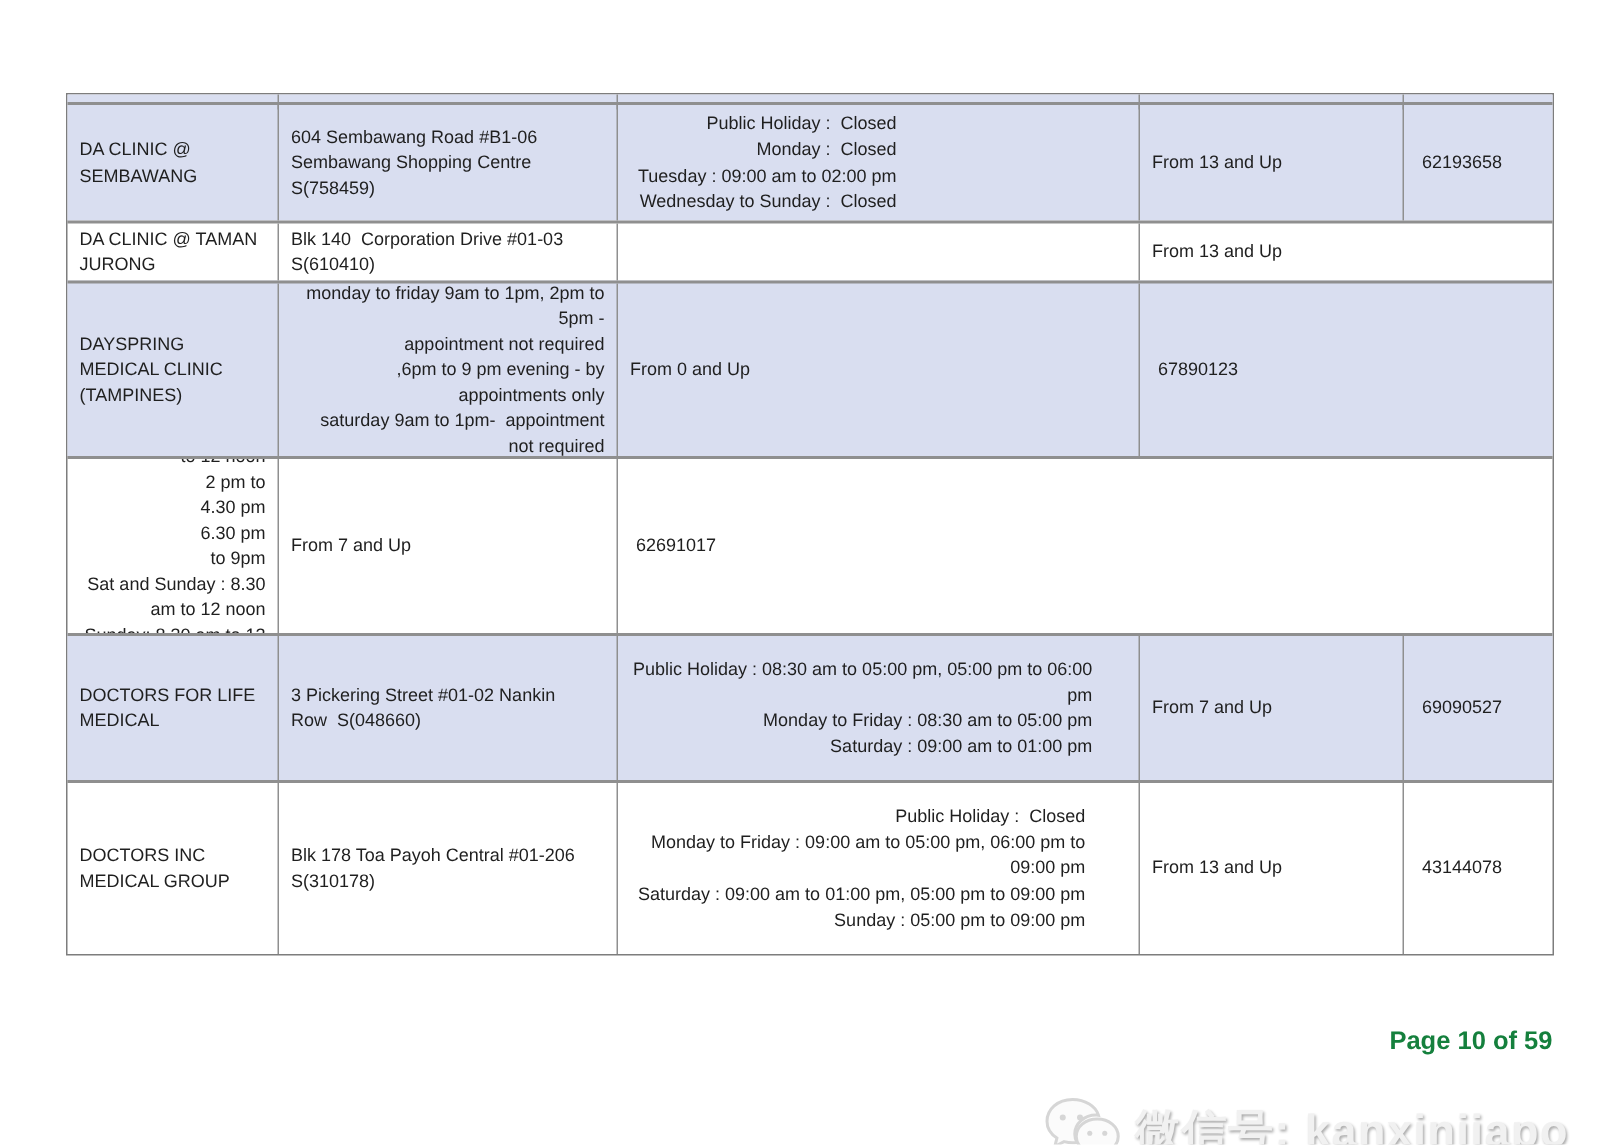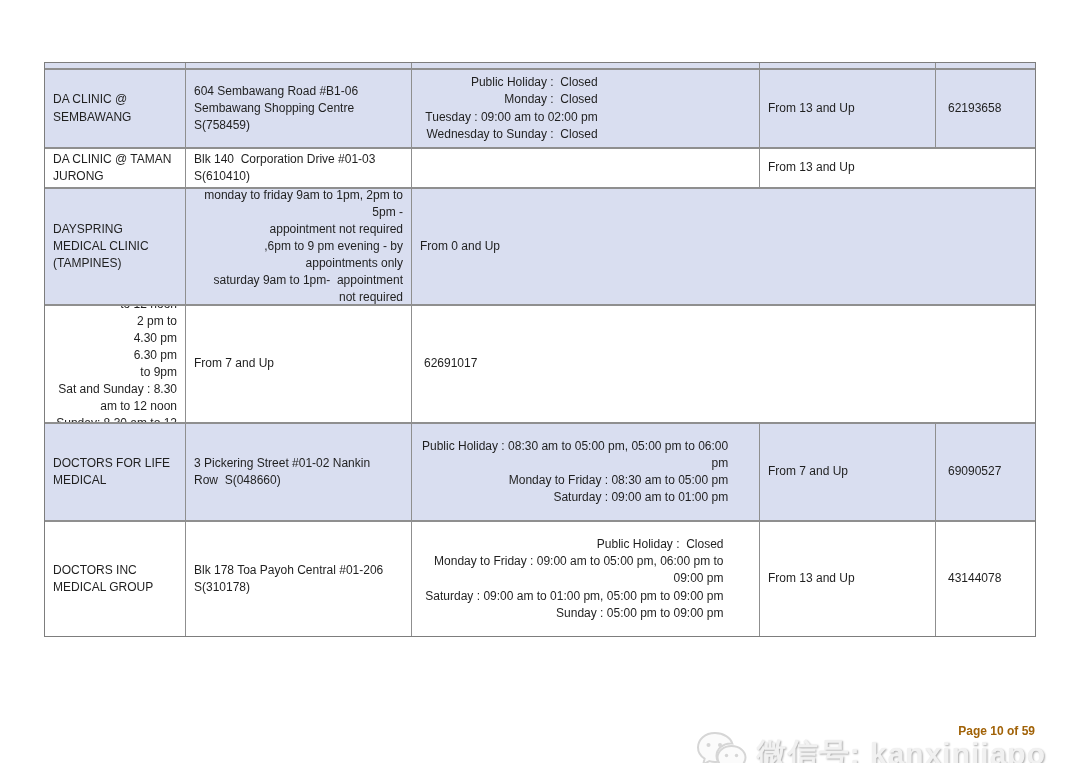--- a/index.html
+++ b/index.html
@@ -26,22 +26,22 @@
     padding:5px 8px; box-sizing:border-box;
     display:flex; align-items:center;
     white-space:pre-wrap; font-size:12px; line-height:1.42;
     overflow:hidden;
   }
   .cell:last-child { border-right:none; }
   .phone-cell { padding-left:12px; }
   .hours-cell { padding-left:10px;text-align:right; }
   .shaded { background:#d9def0; }
   .page-num {
-    position:absolute; top:724px; right:45px;
-    font-size:12px; font-weight:600; color:#a16207;
+    position:absolute; top:684px; right:45px;
+    font-size:17px; font-weight:600; color:#15803d;
   }
   .page-num b { font-weight:800; }
   .watermark {
     position:absolute; top:730px; right:34px;
     display:flex; align-items:center; gap:8px;justify-content:flex-end;
   }
   .watermark-text {
     font-size:30px; font-weight:700; color:#f1f1f1;
     text-shadow:1px 1px 2px #ababab, -1px -1px 1px #ffffff;
     letter-spacing:1px;
@@ -80,20 +80,21 @@
     <div class="cell">From 13 and Up</div>
   </div>
 
   <div class="trow r3 shaded">
     <div class="cell">DAYSPRING MEDICAL CLINIC (TAMPINES)</div>
     <div class="cell hours-cell">monday to friday 9am to 1pm, 2pm to 5pm -
 appointment not required
 ,6pm to 9 pm evening - by appointments only
 saturday 9am to 1pm-  appointment not required</div>
     <div class="cell">From 0 and Up</div>
+    <div class="cell phone-cell">67890123</div>
   </div>
 
   <div class="trow r4">
     <div class="cell hours-cell">Mon -Friday: 8.30 am to 12 noon
                       2 pm to 4.30 pm
                       6.30 pm to 9pm
 Sat and Sunday : 8.30 am to 12 noon
 Sunday: 8.30 am to 12 noon</div>
     <div class="cell">From 7 and Up</div>
     <div class="cell phone-cell">62691017</div>

